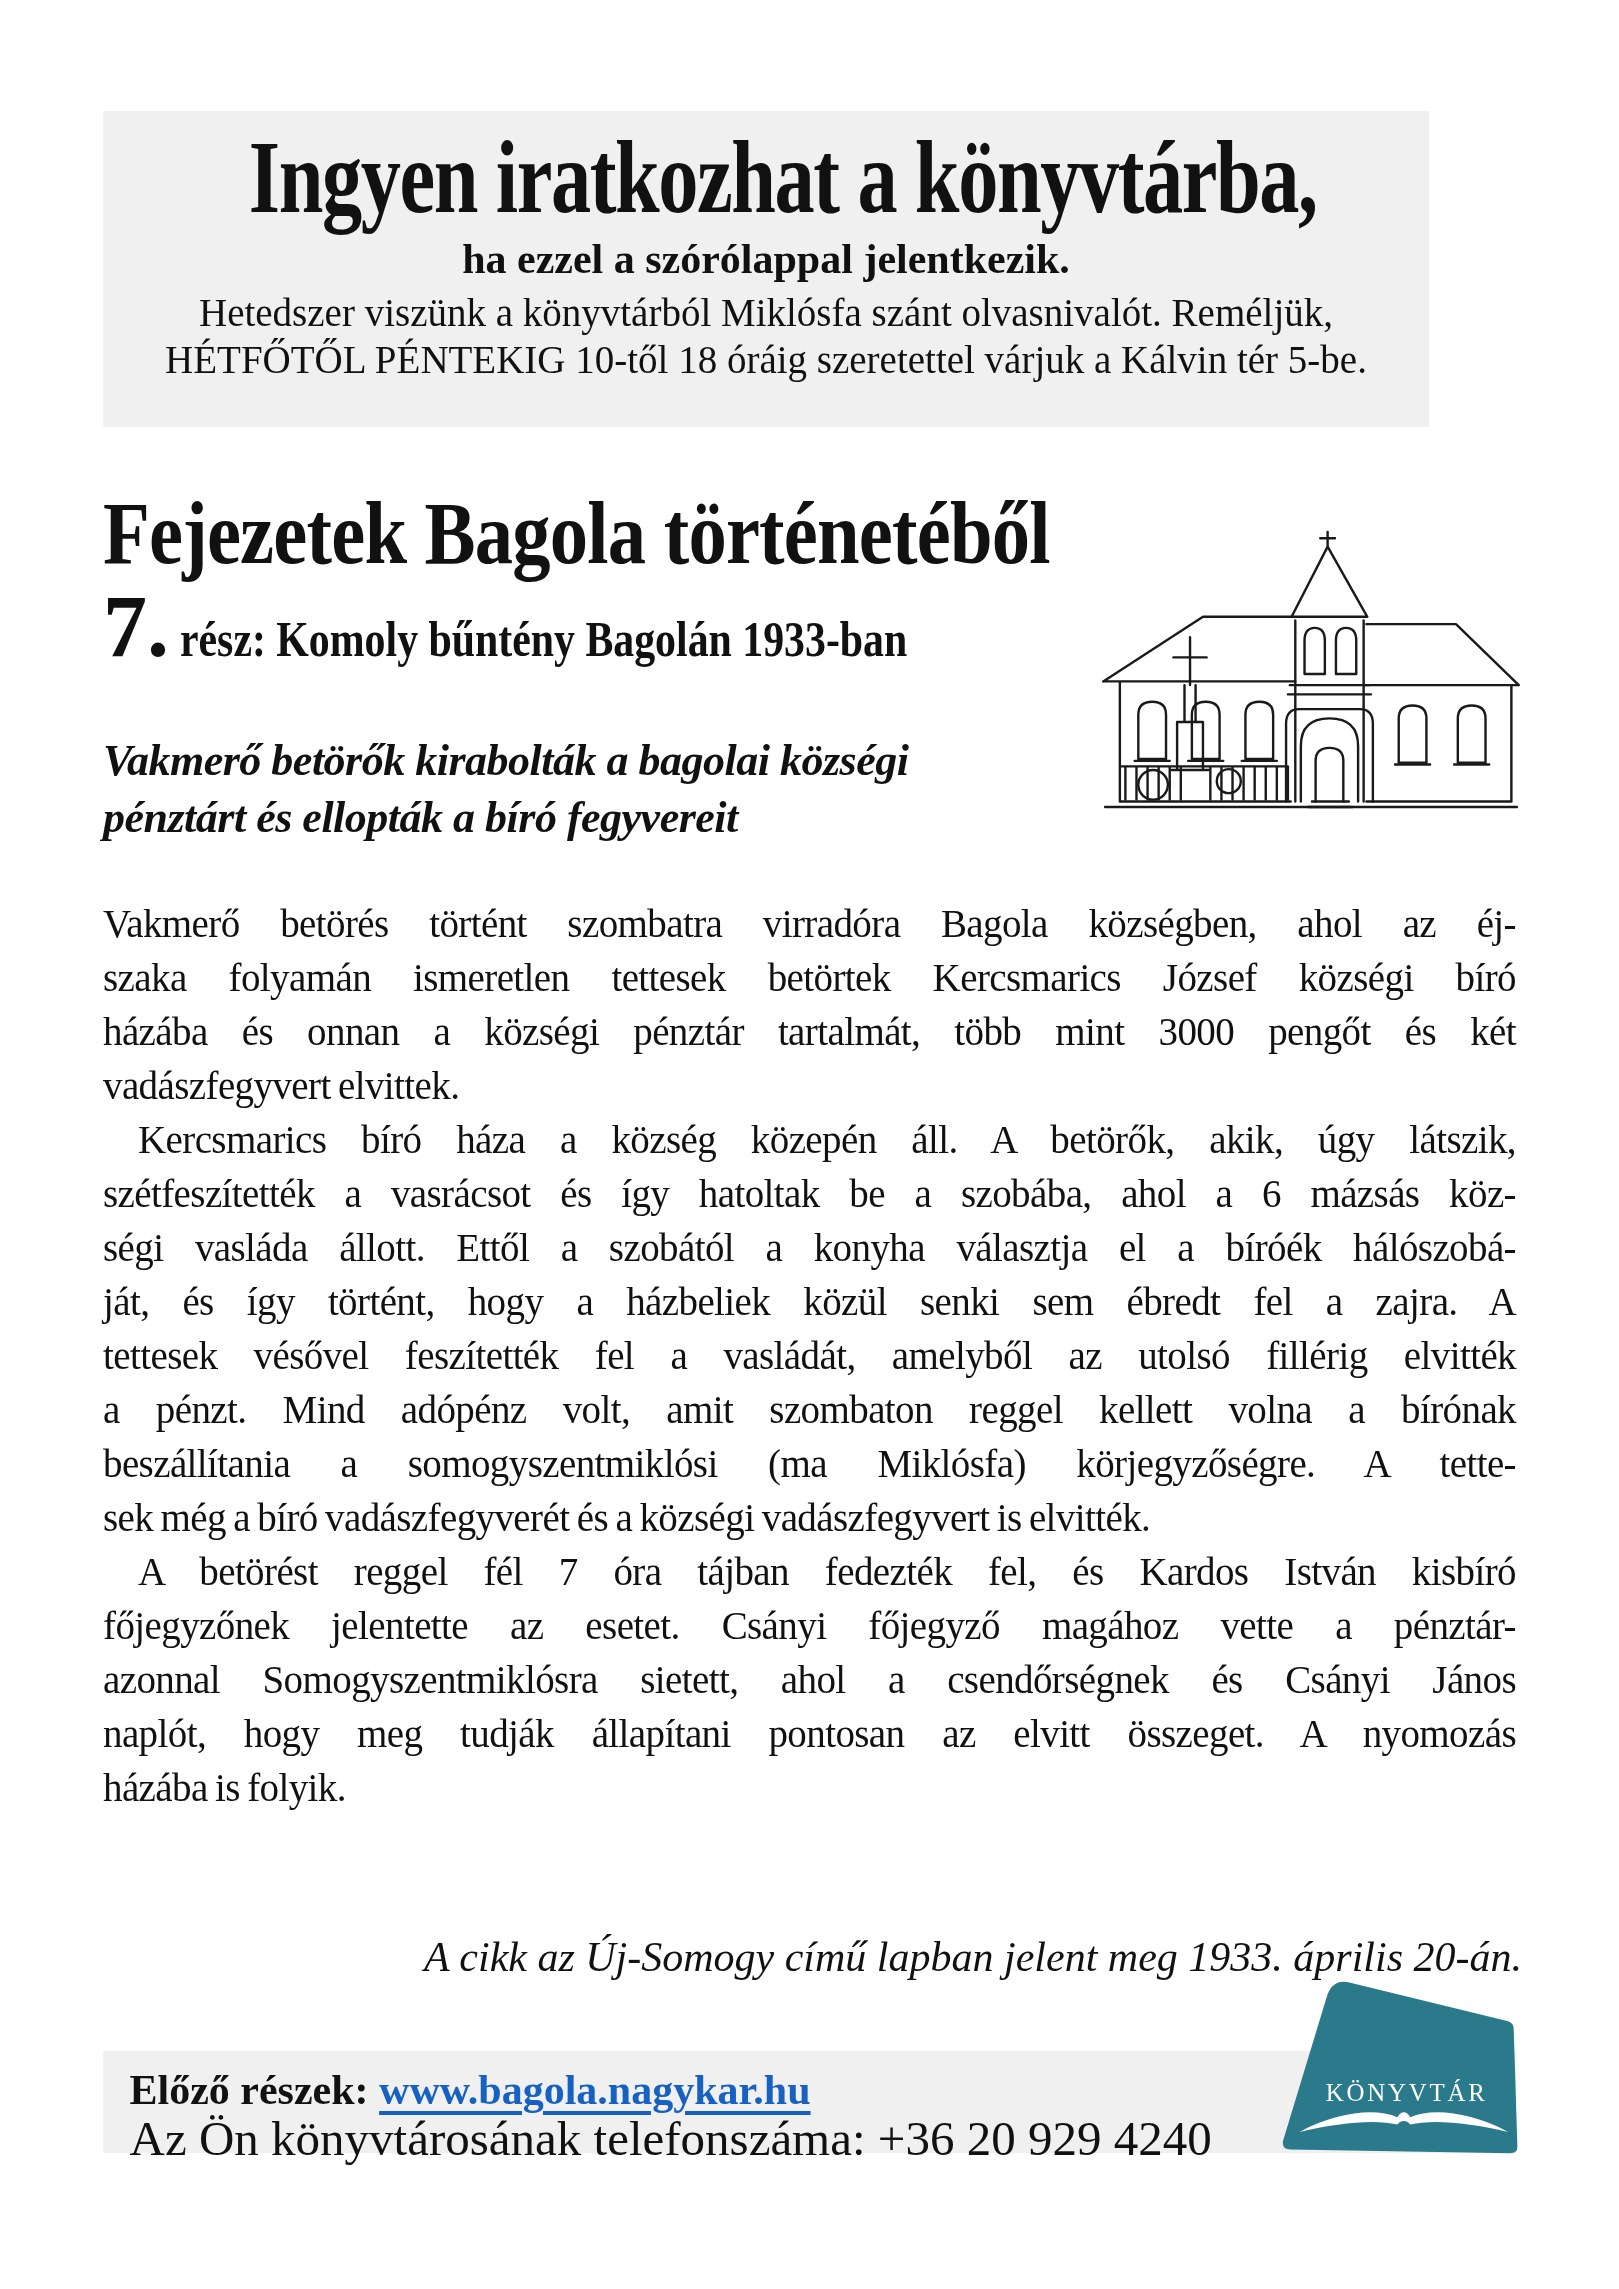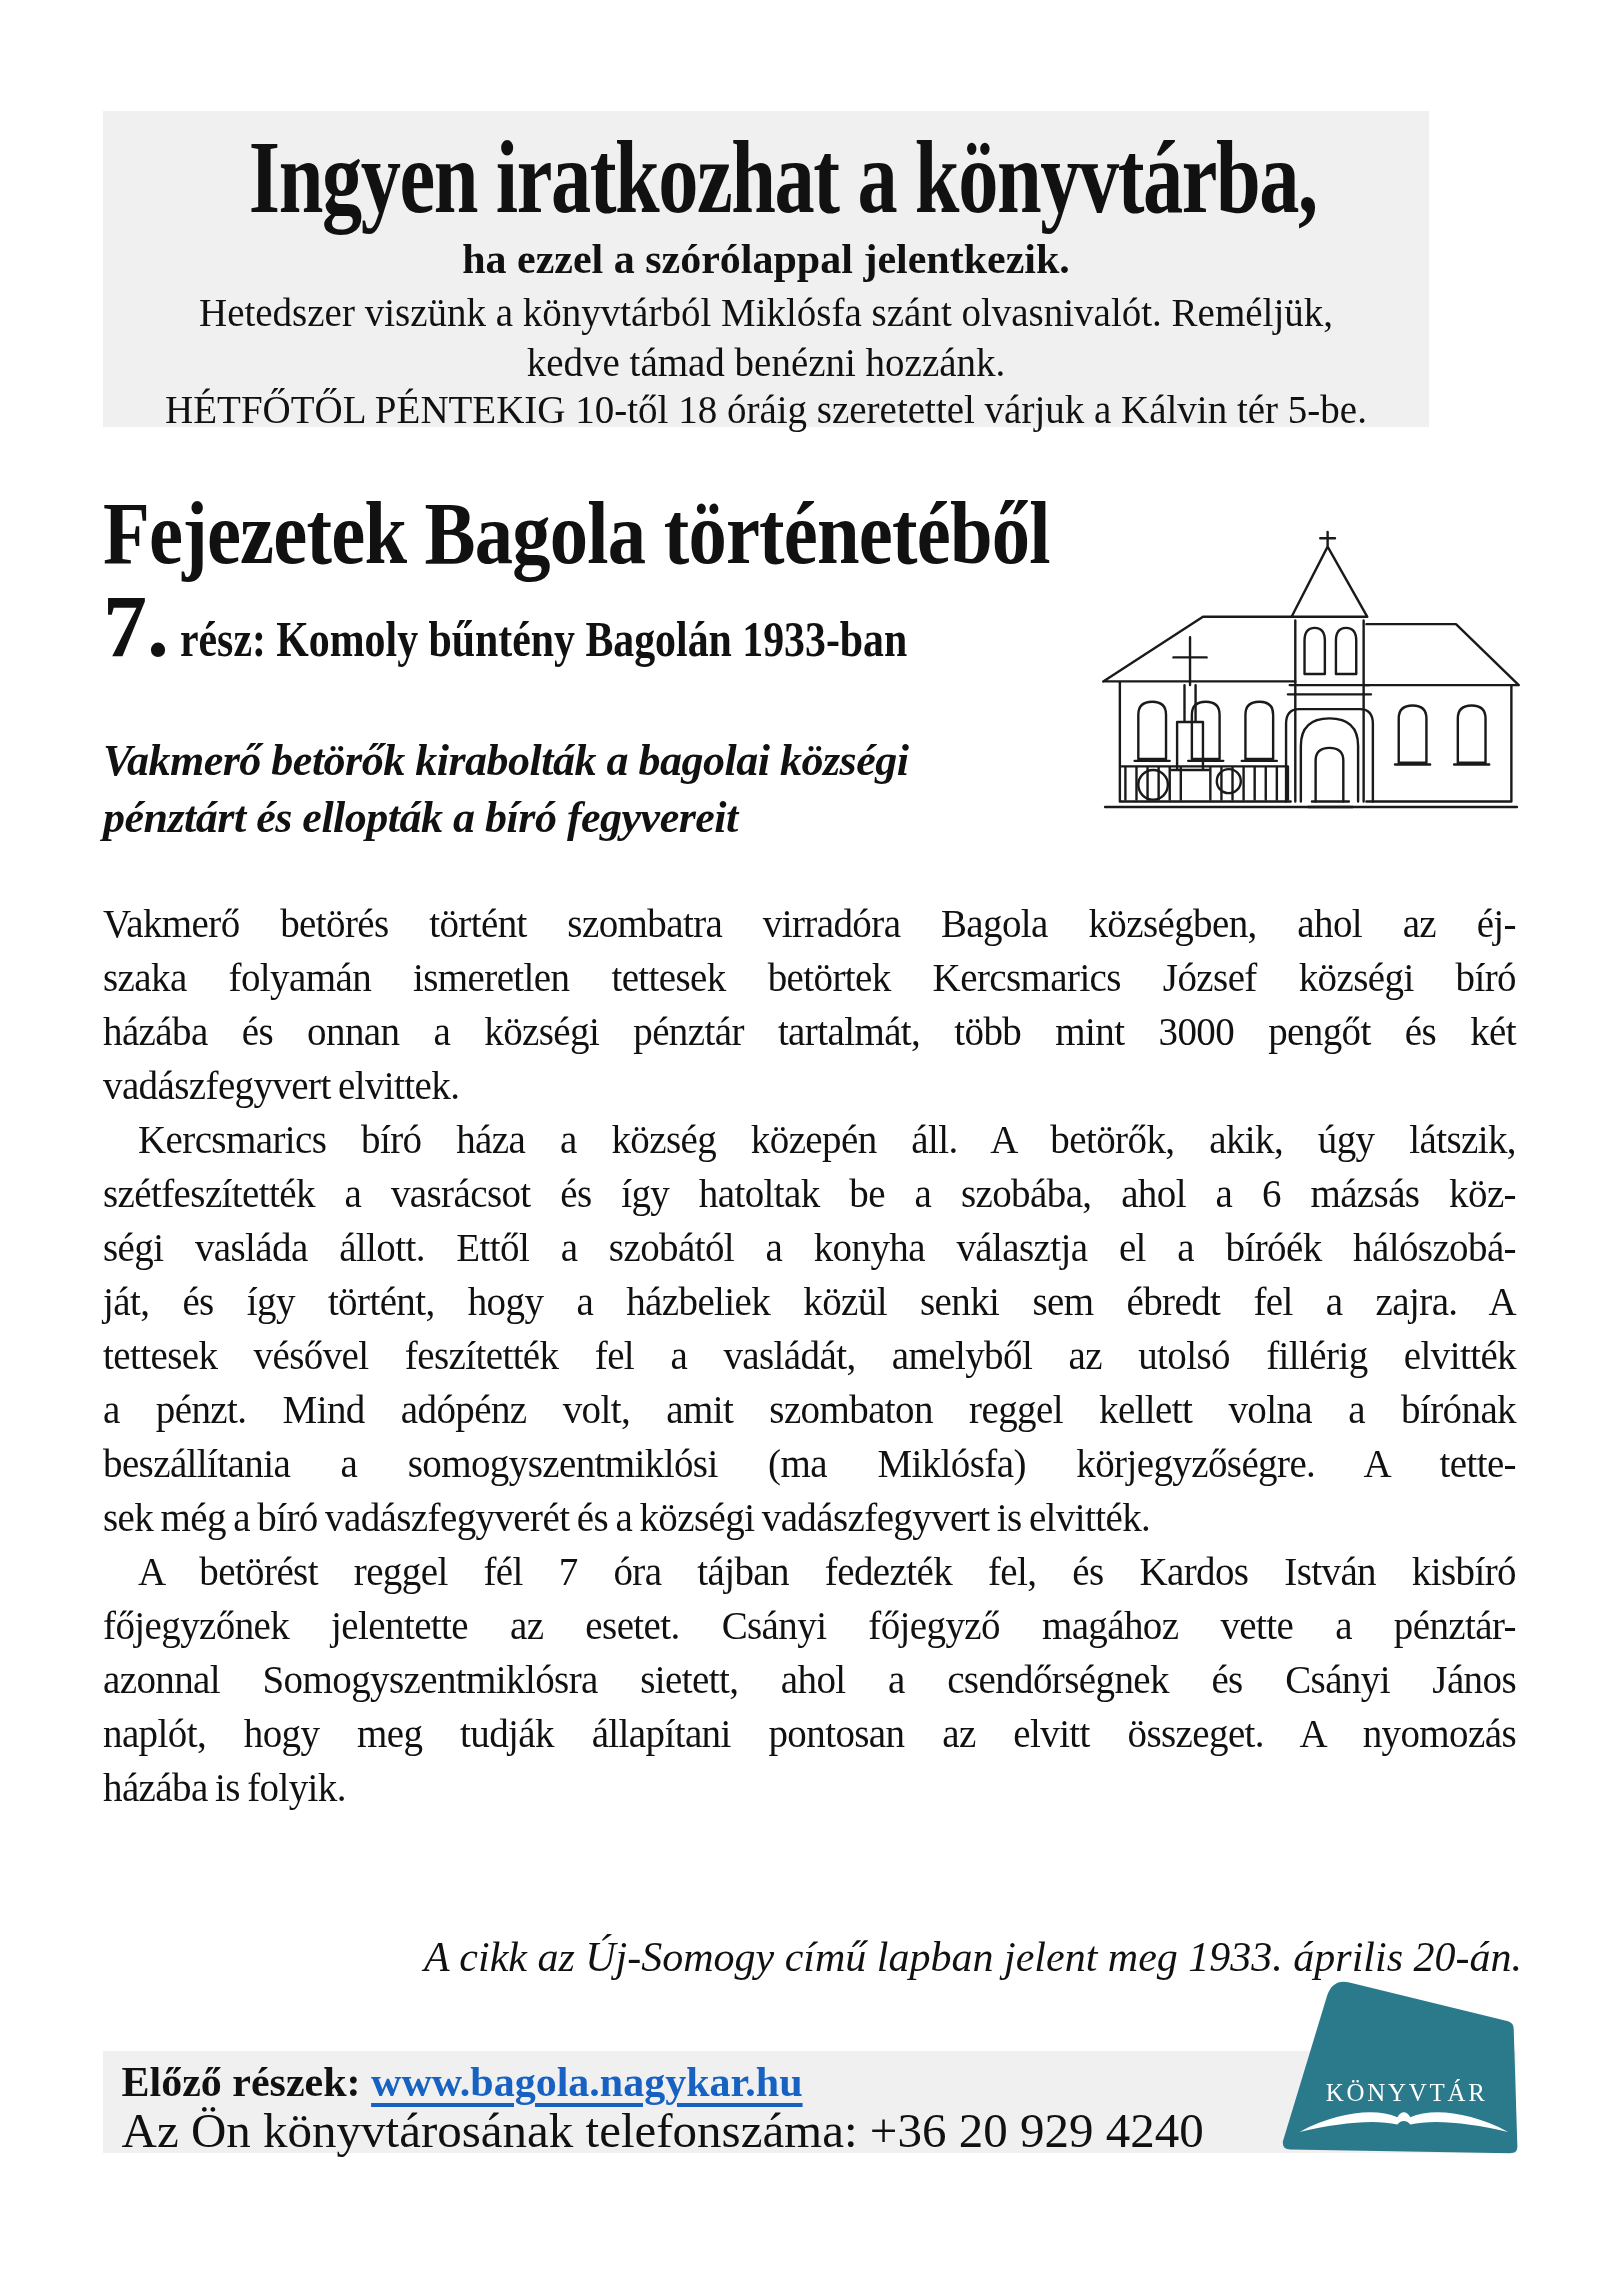--- a/index.html
+++ b/index.html
@@ -73,21 +73,21 @@
   .article .line.indent{text-indent:35px;}
   
   .closing{
     position:absolute;right:98px;top:1933px;width:1421px;
     font-size:42px;font-style:italic;text-align:right;white-space:nowrap;
   }
   
   .footer-box{
     position:absolute;left:103px;top:2051px;width:1413px;height:102px;
     background:var(--hdr-bg);
-    padding:0;box-sizing:border-box;
+    padding:8px;box-sizing:border-box;
   }
   .footer-line1{margin:7.4px 0 0 18.5px;font-size:42px;line-height:48px;font-weight:bold;white-space:nowrap;}
   .footer-line1 .link{
     color:var(--link-blue);text-decoration:underline;
     text-decoration-thickness:3.7px;text-underline-offset:6.5px;
   }
   .footer-line2{margin:1.8px 0 0 18.5px;font-size:49px;line-height:46px;white-space:nowrap;}
   
   .logo{position:absolute;left:1281px;top:1975px;width:242px;height:180px;}
   .logo text{
@@ -97,21 +97,20 @@
 </style>
 </head>
 <body>
 
 <div class="page">
 
   <div class="header-box">
     <div class="hdr-title">Ingyen iratkozhat a könyvtárba,</div>
     <div class="hdr-sub">ha ezzel a szórólappal jelentkezik.</div>
     <div class="hdr-l3">Hetedszer viszünk a könyvtárból Miklósfa szánt olvasnivalót. Reméljük,</div>
-    <div class="hdr-l4">kedve támad benézni hozzánk.</div>
     <div class="hdr-hours"><span class="b">HÉTFŐTŐL PÉNTEKIG 10-től 18 óráig</span><span> szeretettel várjuk a Kálvin tér 5-be.</span></div>
   </div>
 
   <div class="sec-title">Fejezetek Bagola történetéből</div>
   <div class="part-line">
     <span class="part-num">7.</span>
     <span class="part-rest">rész: Komoly bűntény Bagolán 1933-ban</span>
   </div>
 
   <svg class="church" viewBox="0 0 470 330" aria-hidden="true">

